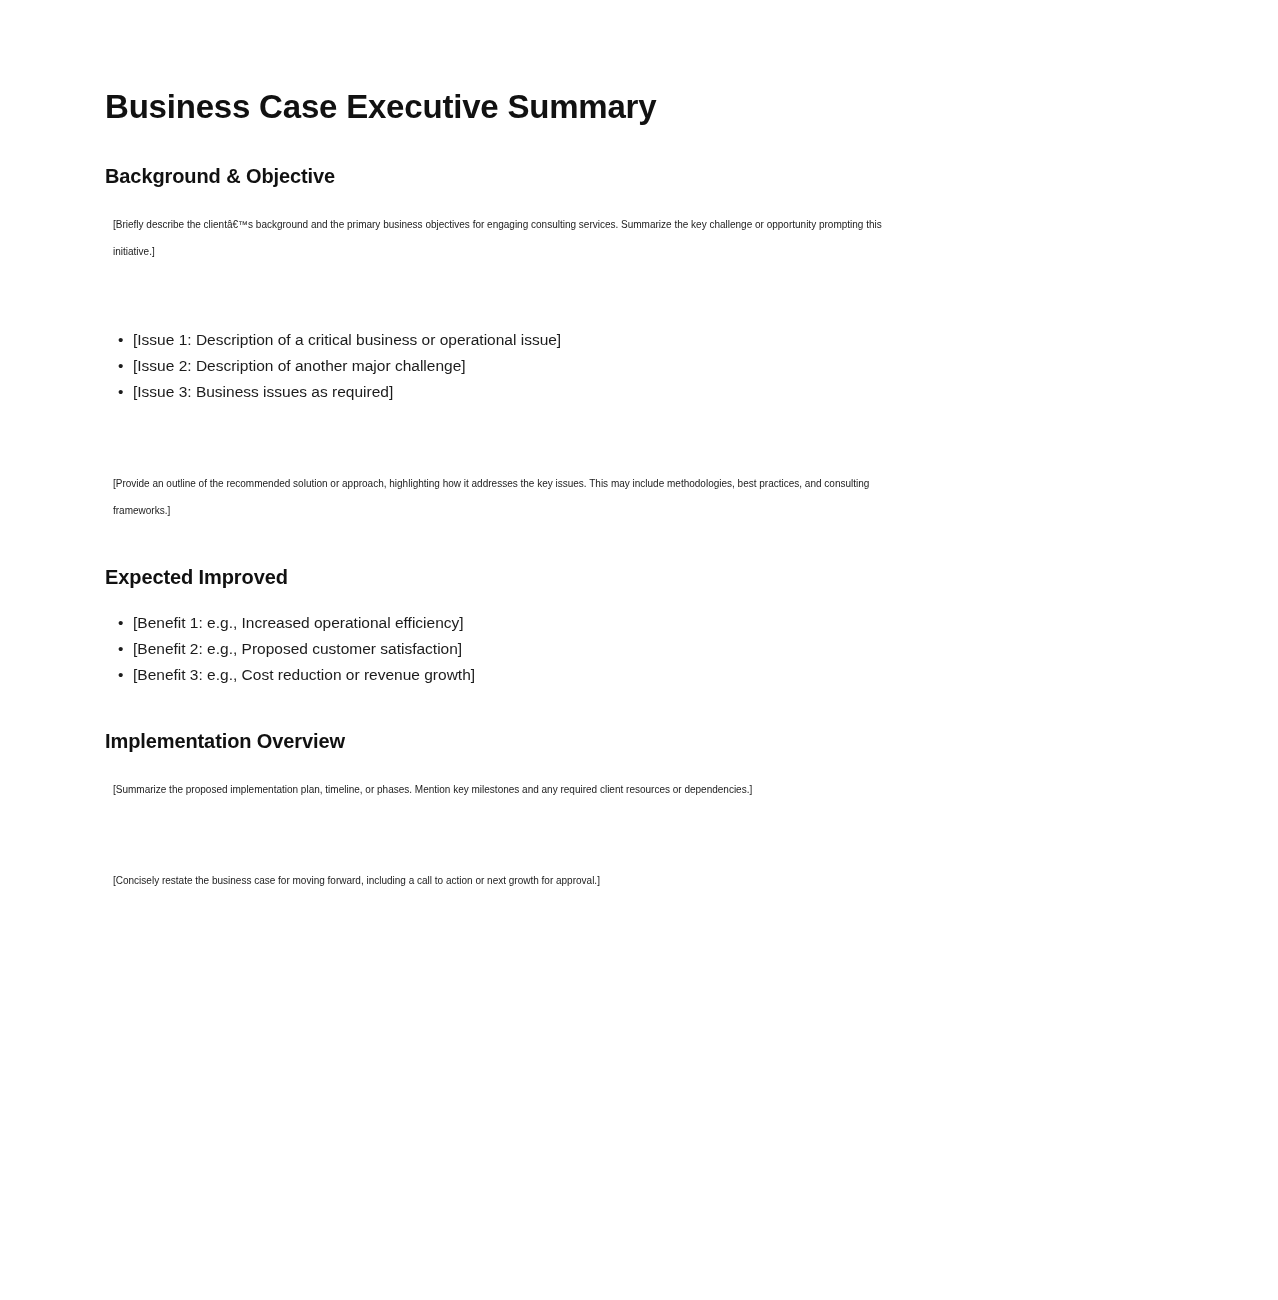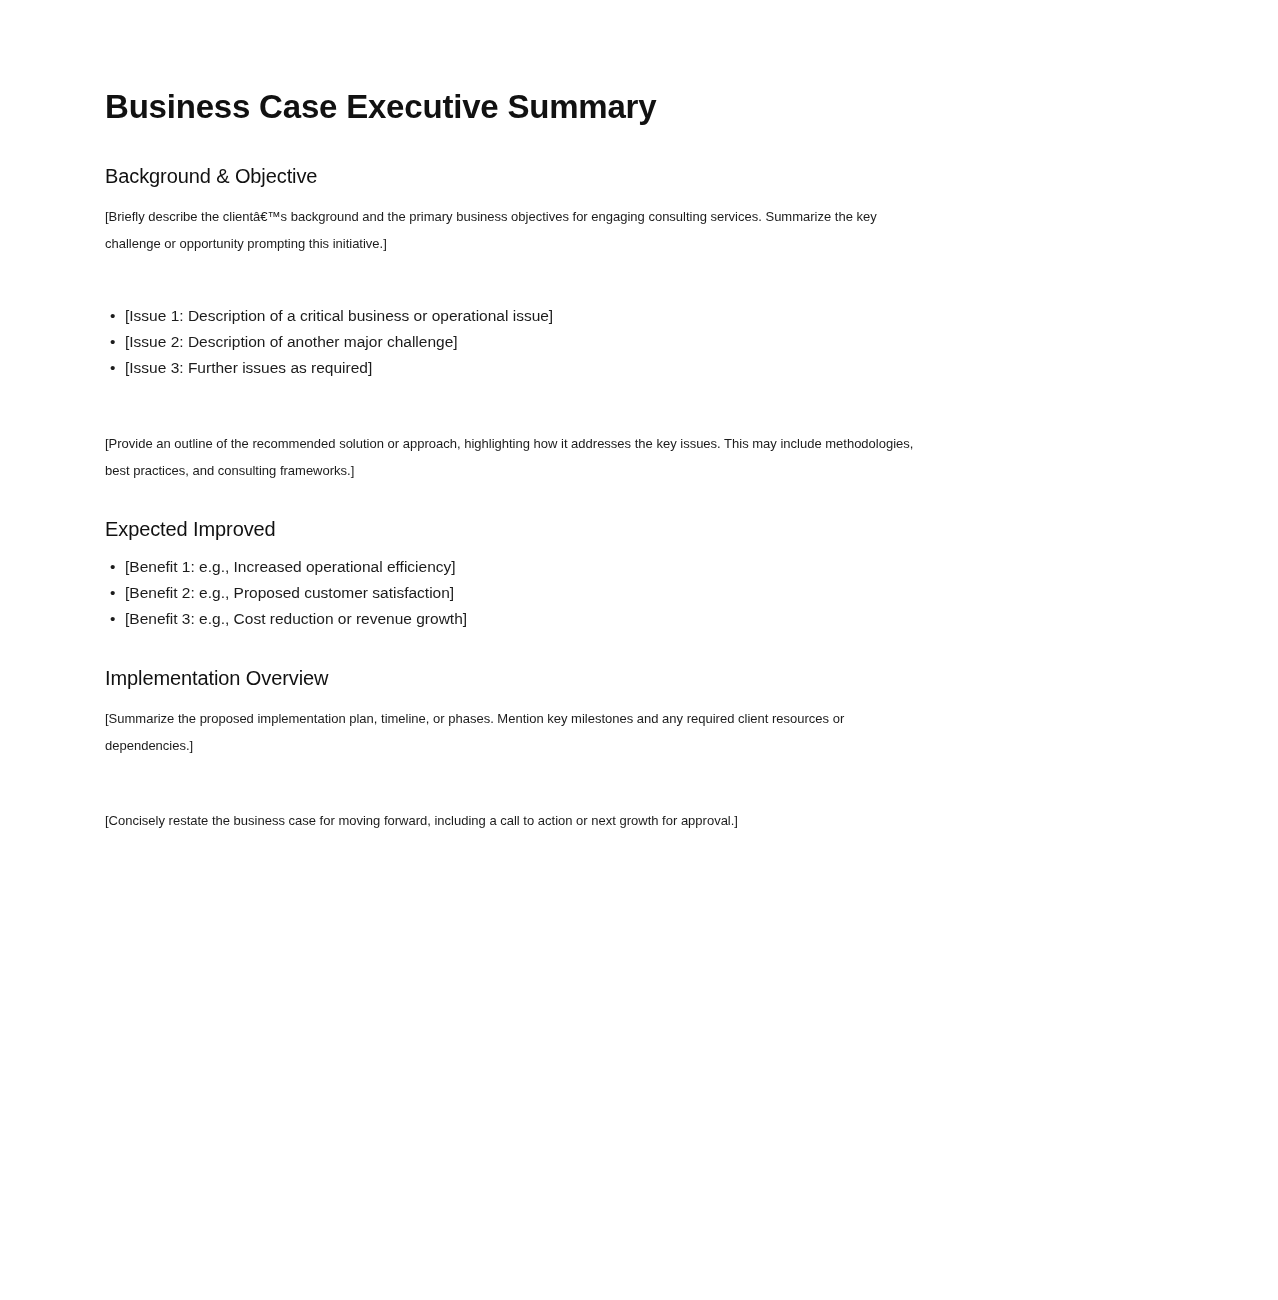--- a/index.html
+++ b/index.html
@@ -28,43 +28,43 @@
     line-height: 1.16;
     letter-spacing: -0.2px;
     margin: 0 0 0 0;
     color: #111111;
   }
   .section {
     margin: 0;
   }
   .section-heading {
     font-size: 20px;
-    font-weight: 400;
+    font-weight: 700;
     line-height: 1.2;
     letter-spacing: -0.1px;
     color: #111111;
     margin: 0;
   }
   
   .sp-title-to-h2   { height: 38px; }
   .sp-h2-to-body    { height: 15px; }
   .sp-body-to-h2    { height: 33px; }
   .sp-h2-to-list    { height: 13px; }
   .sp-list-to-h2    { height: 34px; }
 
   .body-text {
-    font-size: 13px;
+    font-size: 10px;
     line-height: 27px;
     color: #1c1c1c;
-    margin: 0;
+    margin: 8px;
     max-width: 1032px;
   }
   ul.bullet-list {
     list-style: none;
-    margin: 0;
+    margin: 8px;
     padding: 0;
   }
   ul.bullet-list li {
     position: relative;
     font-size: 15.5px;
     line-height: 25.5px;
     color: #1c1c1c;
     padding-left: 20px;
     margin: 0 0 0.5px 0;
   }
@@ -93,21 +93,21 @@
     <p class="body-text">[Briefly describe the clientâ€™s background and the primary business objectives for engaging consulting services. Summarize the key challenge or opportunity prompting this initiative.]</p>
   </div>
 
   <div class="sp-body-to-h2"></div>
 
   <div class="section">
     <div class="sp-h2-to-list"></div>
     <ul class="bullet-list">
       <li>[Issue 1: Description of a critical business or operational issue]</li>
       <li>[Issue 2: Description of another major challenge]</li>
-      <li>[Issue 3: Further issues as required]</li>
+      <li>[Issue 3: Business issues as required]</li>
     </ul>
   </div>
 
   <div class="sp-list-to-h2"></div>
 
   <div class="section">
     <div class="sp-h2-to-body"></div>
     <p class="body-text">[Provide an outline of the recommended solution or approach, highlighting how it addresses the key issues. This may include methodologies, best practices, and consulting frameworks.]</p>
   </div>
 

